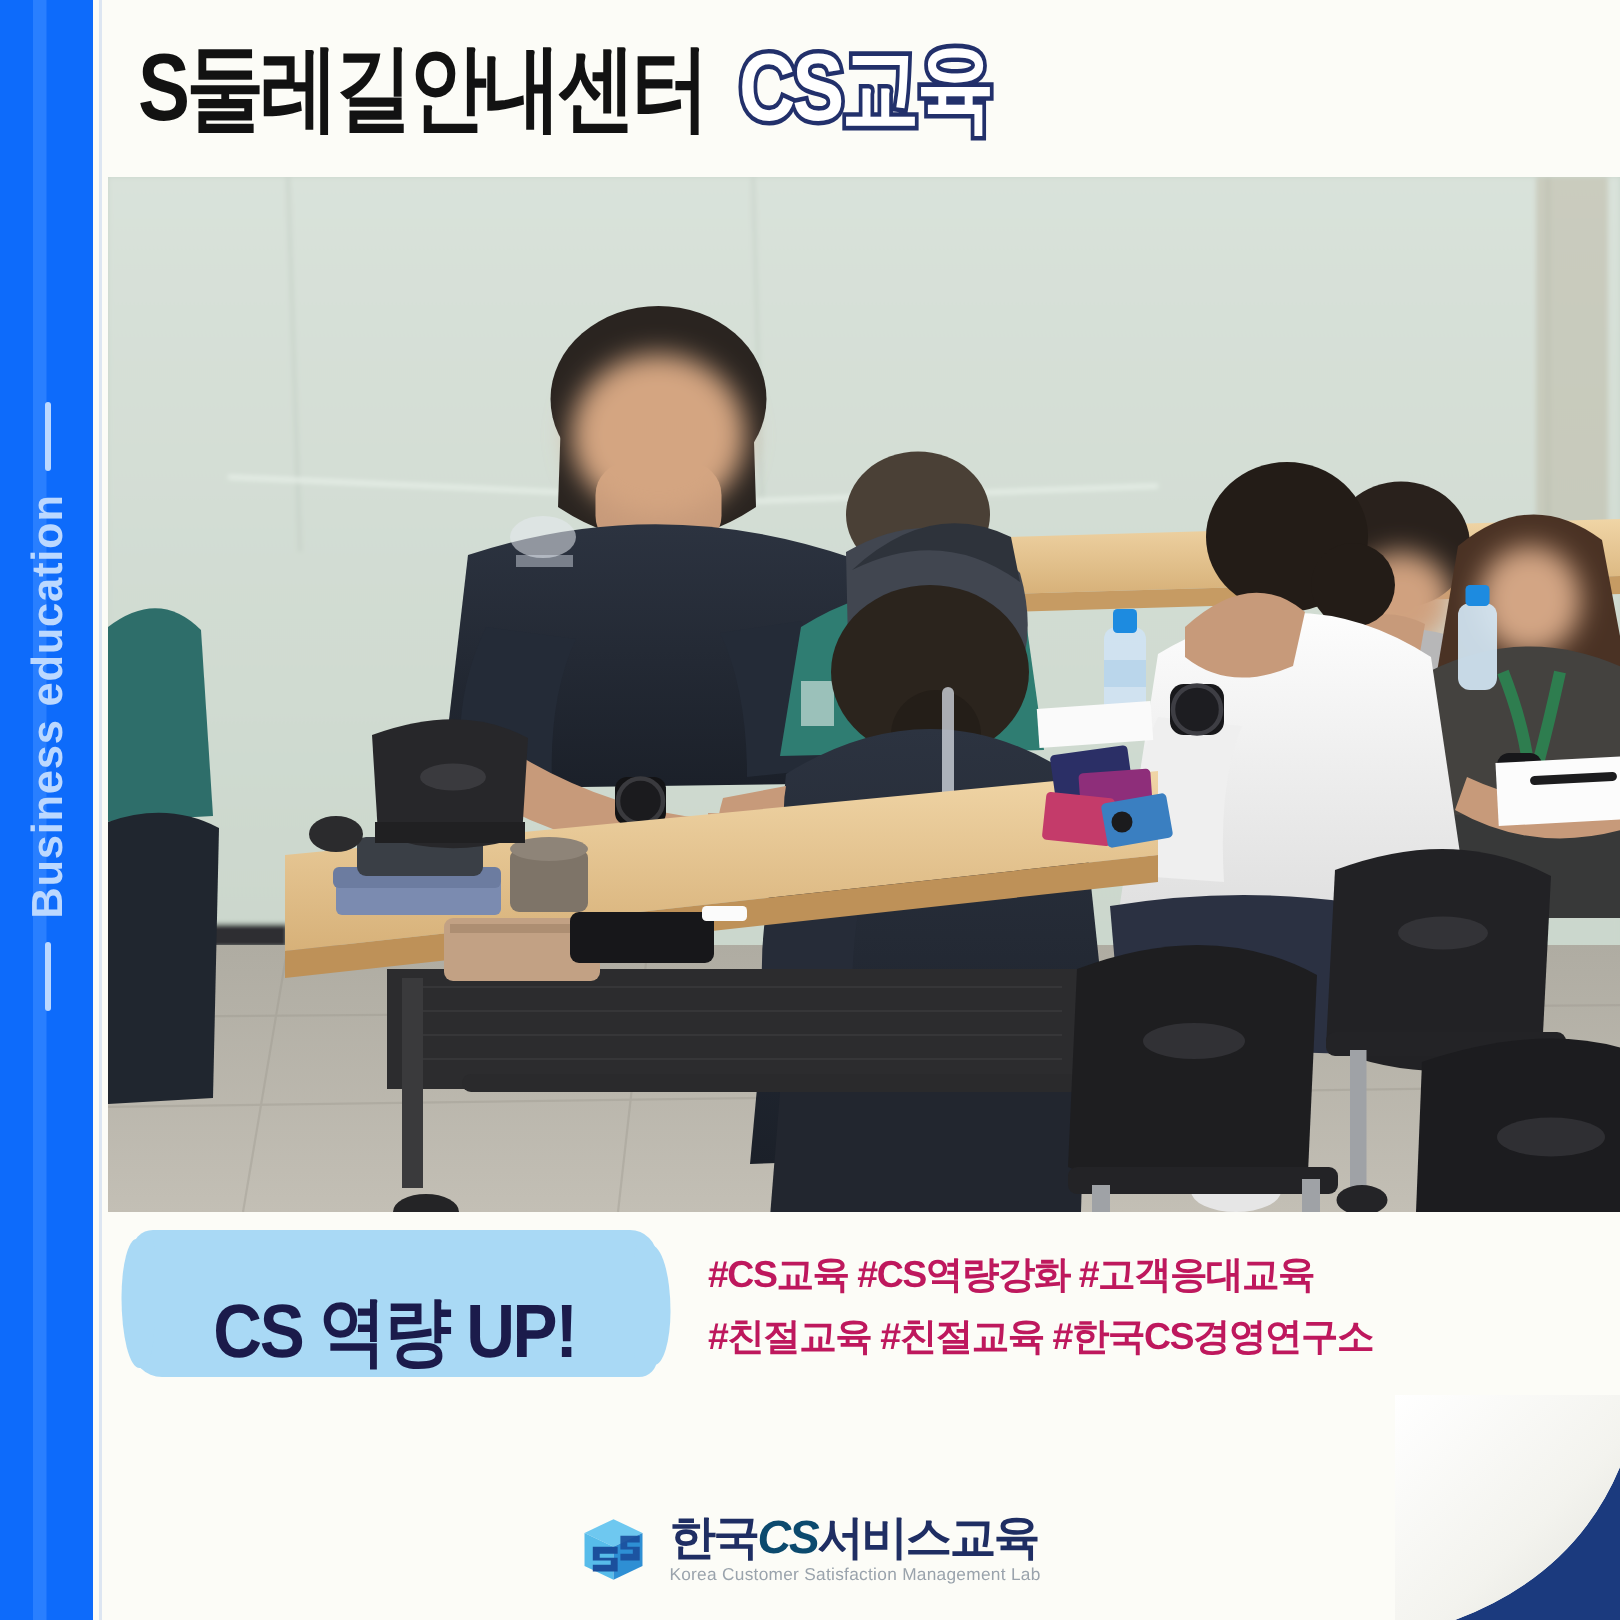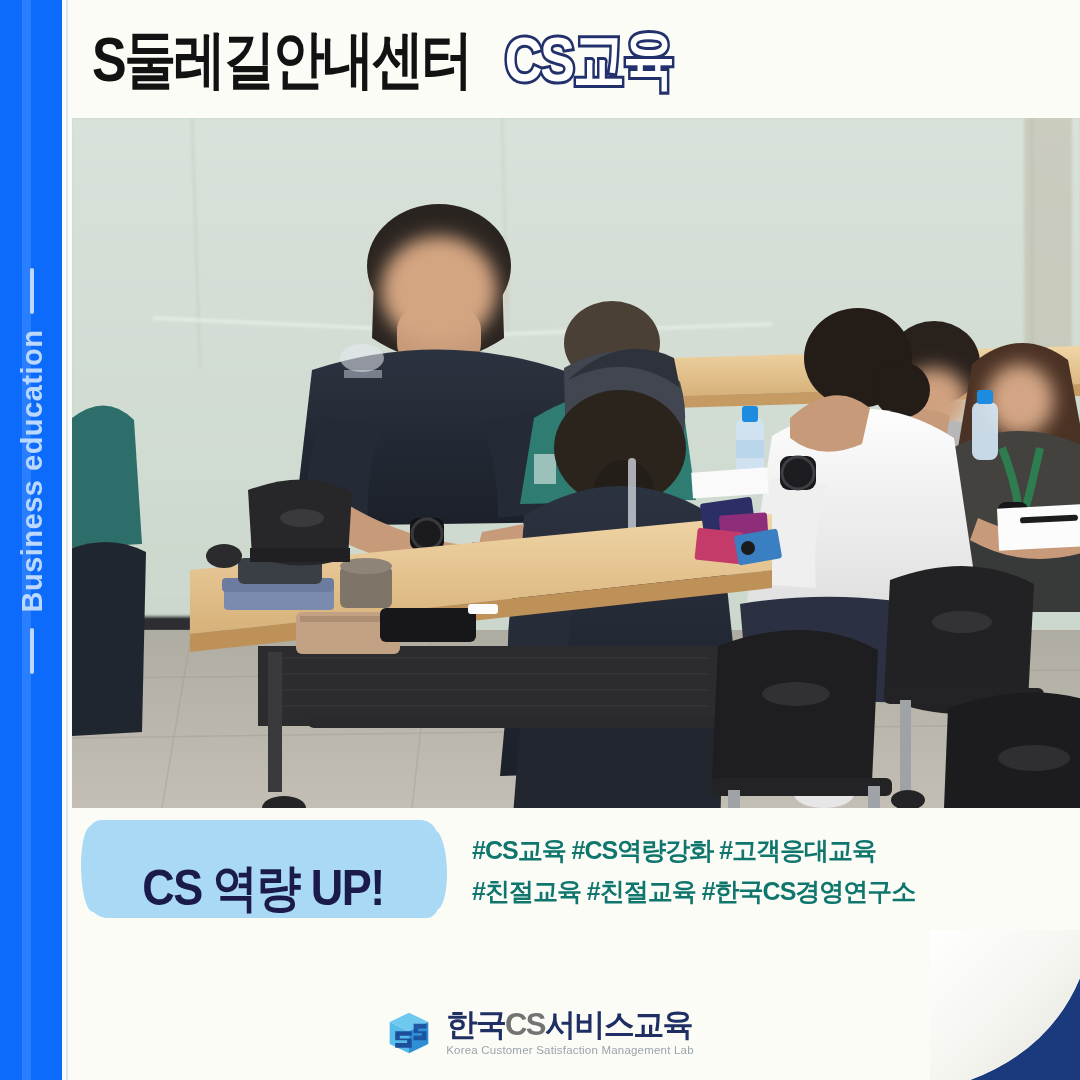--- a/index.html
+++ b/index.html
@@ -19,21 +19,21 @@
     position:absolute;left:-208px;top:440px;width:480px;height:62px;
     transform:rotate(-90deg);
     display:flex;align-items:center;justify-content:center;gap:16px;
     color:#BBD8FF;font-size:29px;font-weight:700;letter-spacing:.5px;
     white-space:nowrap;
   }
   .rail-dash{display:inline-block;width:46px;height:4px;background:#BBD8FF;border-radius:2px;}
 
   
   .header{position:absolute;left:70px;top:0;width:1010px;height:118px;background:#FCFCF7;
-          display:flex;align-items:center;padding-left:22px;box-sizing:border-box;gap:12px;}
+          display:flex;align-items:center;padding-left:22px;box-sizing:border-box;}
   .title-main{
     font-size:52px;font-weight:900;color:#121212;letter-spacing:-2.5px;
     line-height:1;transform:scaleY(1.22);transform-origin:left center;
   }
   .title-accent{
     margin-left:22px;font-size:52px;font-weight:900;letter-spacing:-2px;line-height:1;
     transform:scaleY(1.22);transform-origin:left center;
     color:#FFFFFF;
     -webkit-text-stroke:5px #22306B;
     paint-order:stroke fill;
@@ -60,31 +60,31 @@
     content:"";position:absolute;right:-9px;top:10px;width:24px;height:80px;
     background:#A9D9F5;border-radius:10% 55% 45% 10%;
   }
   .badge-text{
     position:relative;z-index:2;
     font-size:45px;font-weight:900;color:#1B1B4B;letter-spacing:-1.5px;
     transform:scaleY(1.12);
   }
   .tags{position:absolute;left:400px;top:22px;width:600px;}
   .tag-line{
-    font-size:25px;font-weight:700;color:#0f766e;letter-spacing:-1px;line-height:1.62;
+    font-size:25px;font-weight:700;color:#be185d;letter-spacing:-1px;line-height:1.62;
     white-space:nowrap;
   }
 
   
   .footer{position:absolute;left:0;top:985px;width:1080px;height:95px;
           display:flex;align-items:center;justify-content:center;gap:14px;}
   .logo-mark{width:46px;height:46px;flex:none;}
   .logo-words{display:flex;flex-direction:column;align-items:flex-start;line-height:1;}
   .logo-main{font-size:31px;font-weight:900;letter-spacing:-1.6px;color:#1F2E63;white-space:nowrap;}
-  .logo-main .cs{color:#737373;}
+  .logo-main .cs{color:#0c4a6e;font-style:italic;}
   .logo-sub{margin-top:5px;font-size:11.5px;font-weight:400;color:#9AA3AC;letter-spacing:.2px;white-space:nowrap;}
 
   
   .curl{position:absolute;right:0;bottom:0;width:150px;height:150px;pointer-events:none;}
 </style>
 </head>
 <body>
 
 <div id="card">
 

